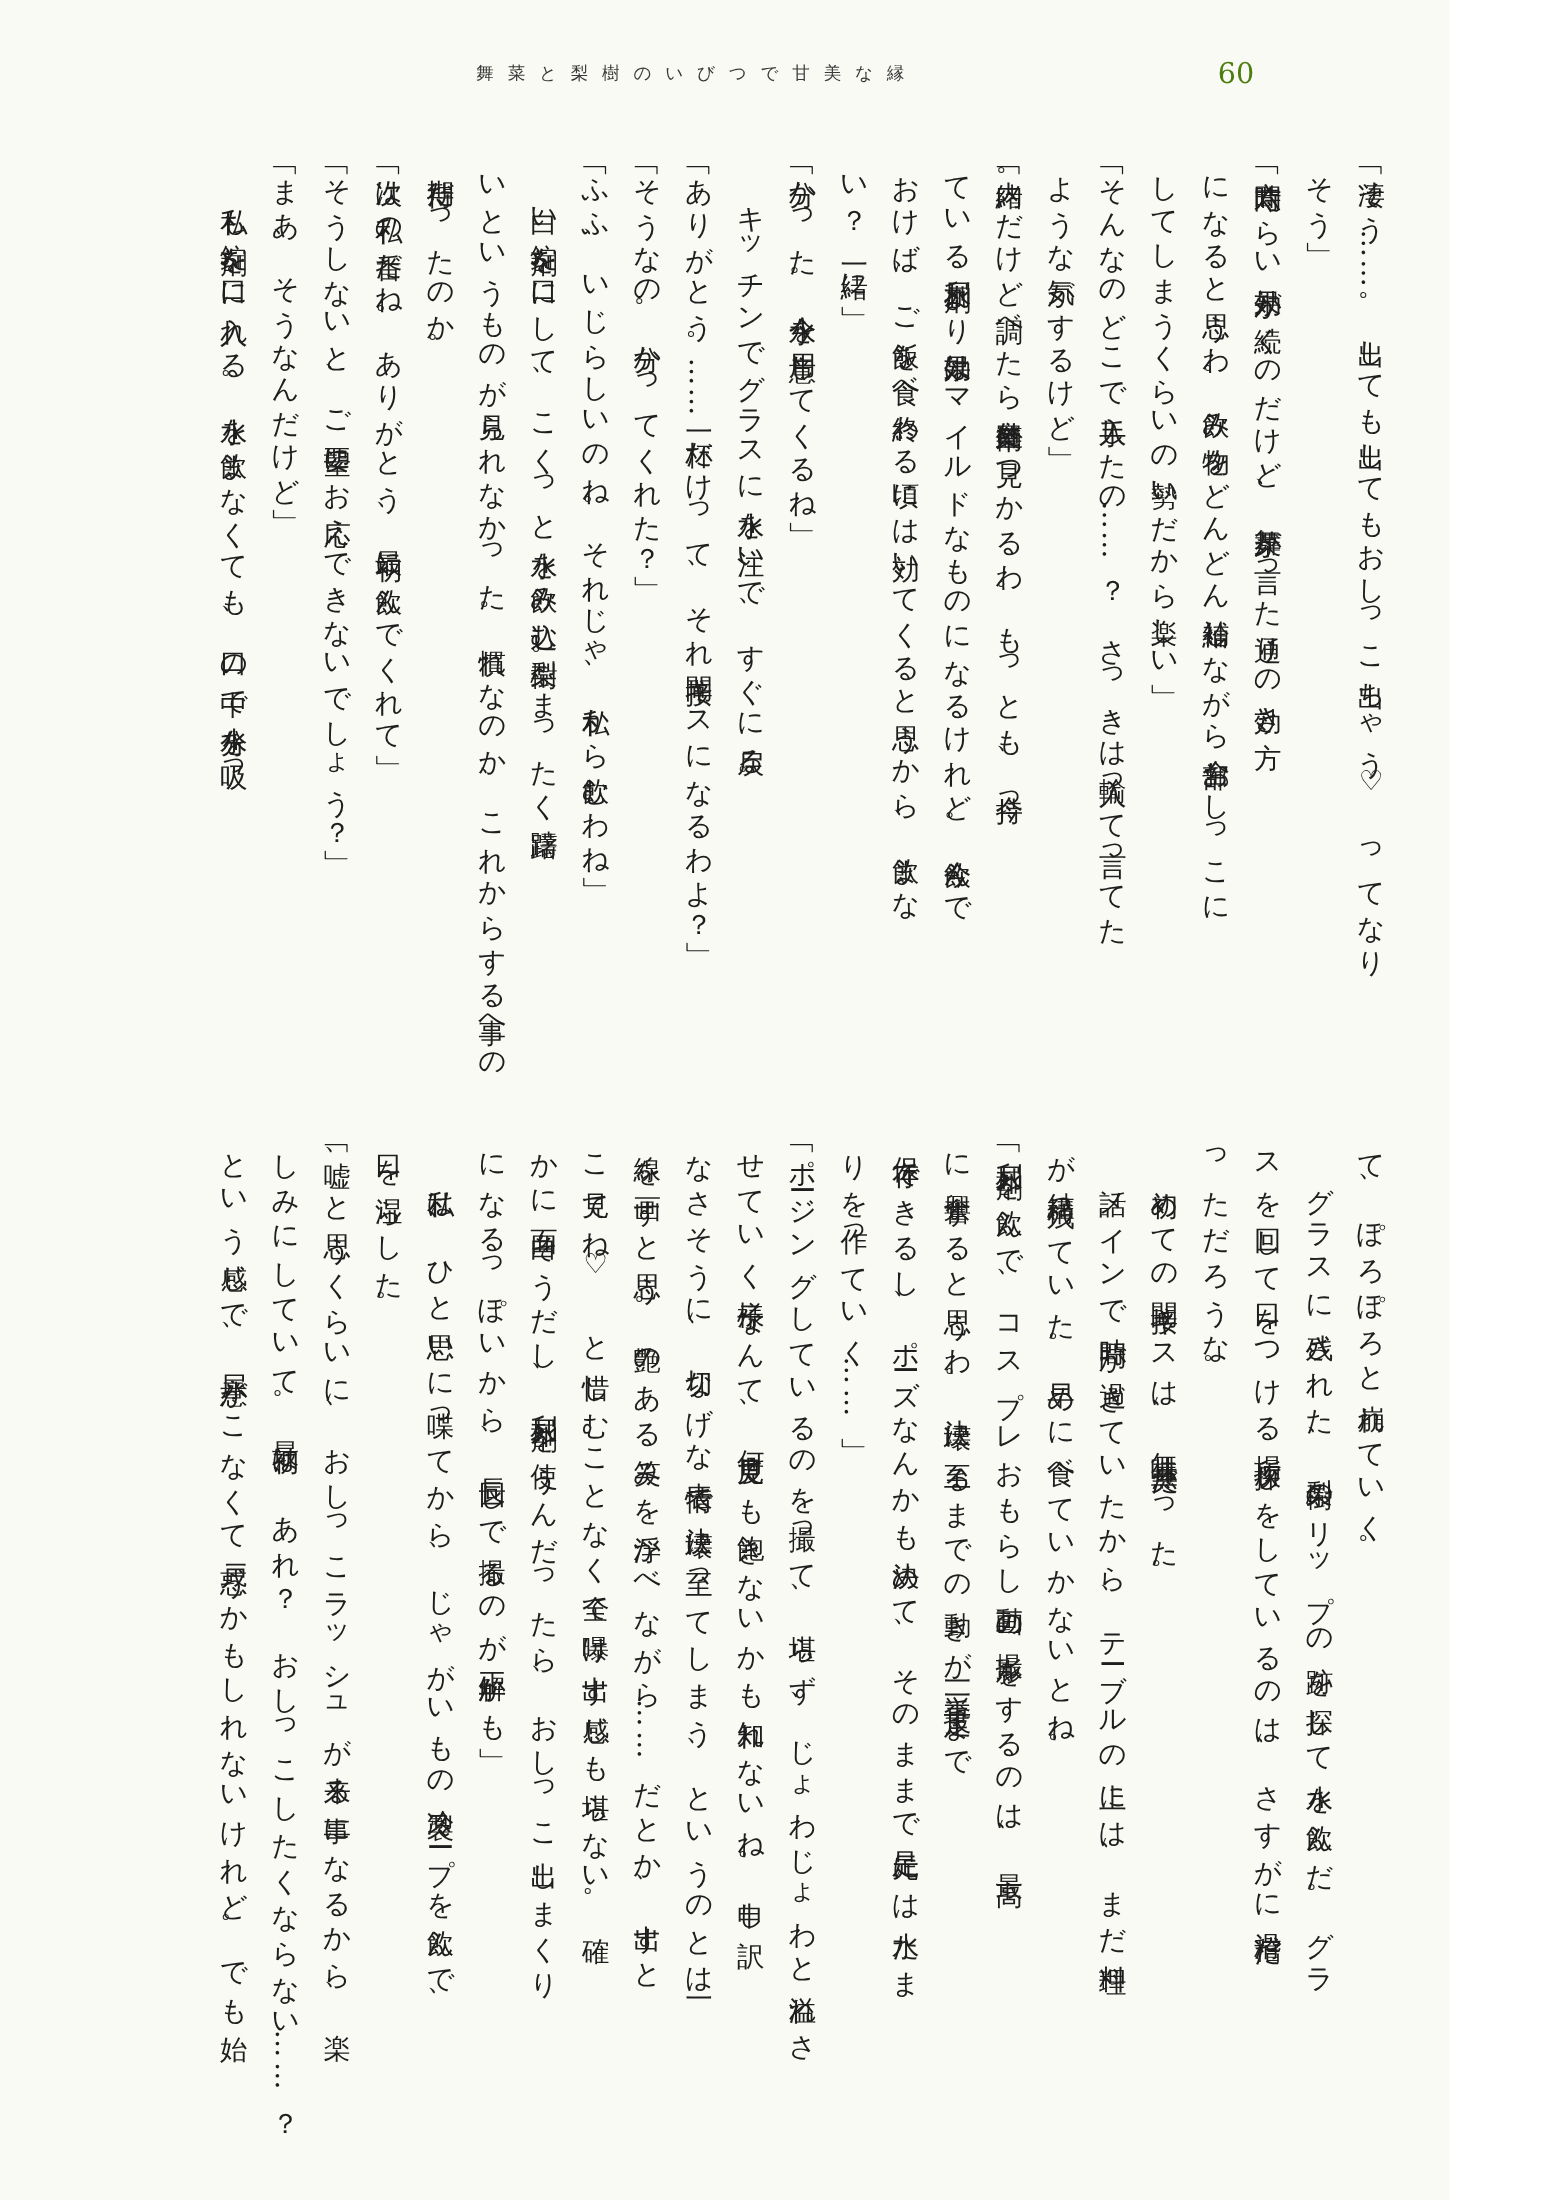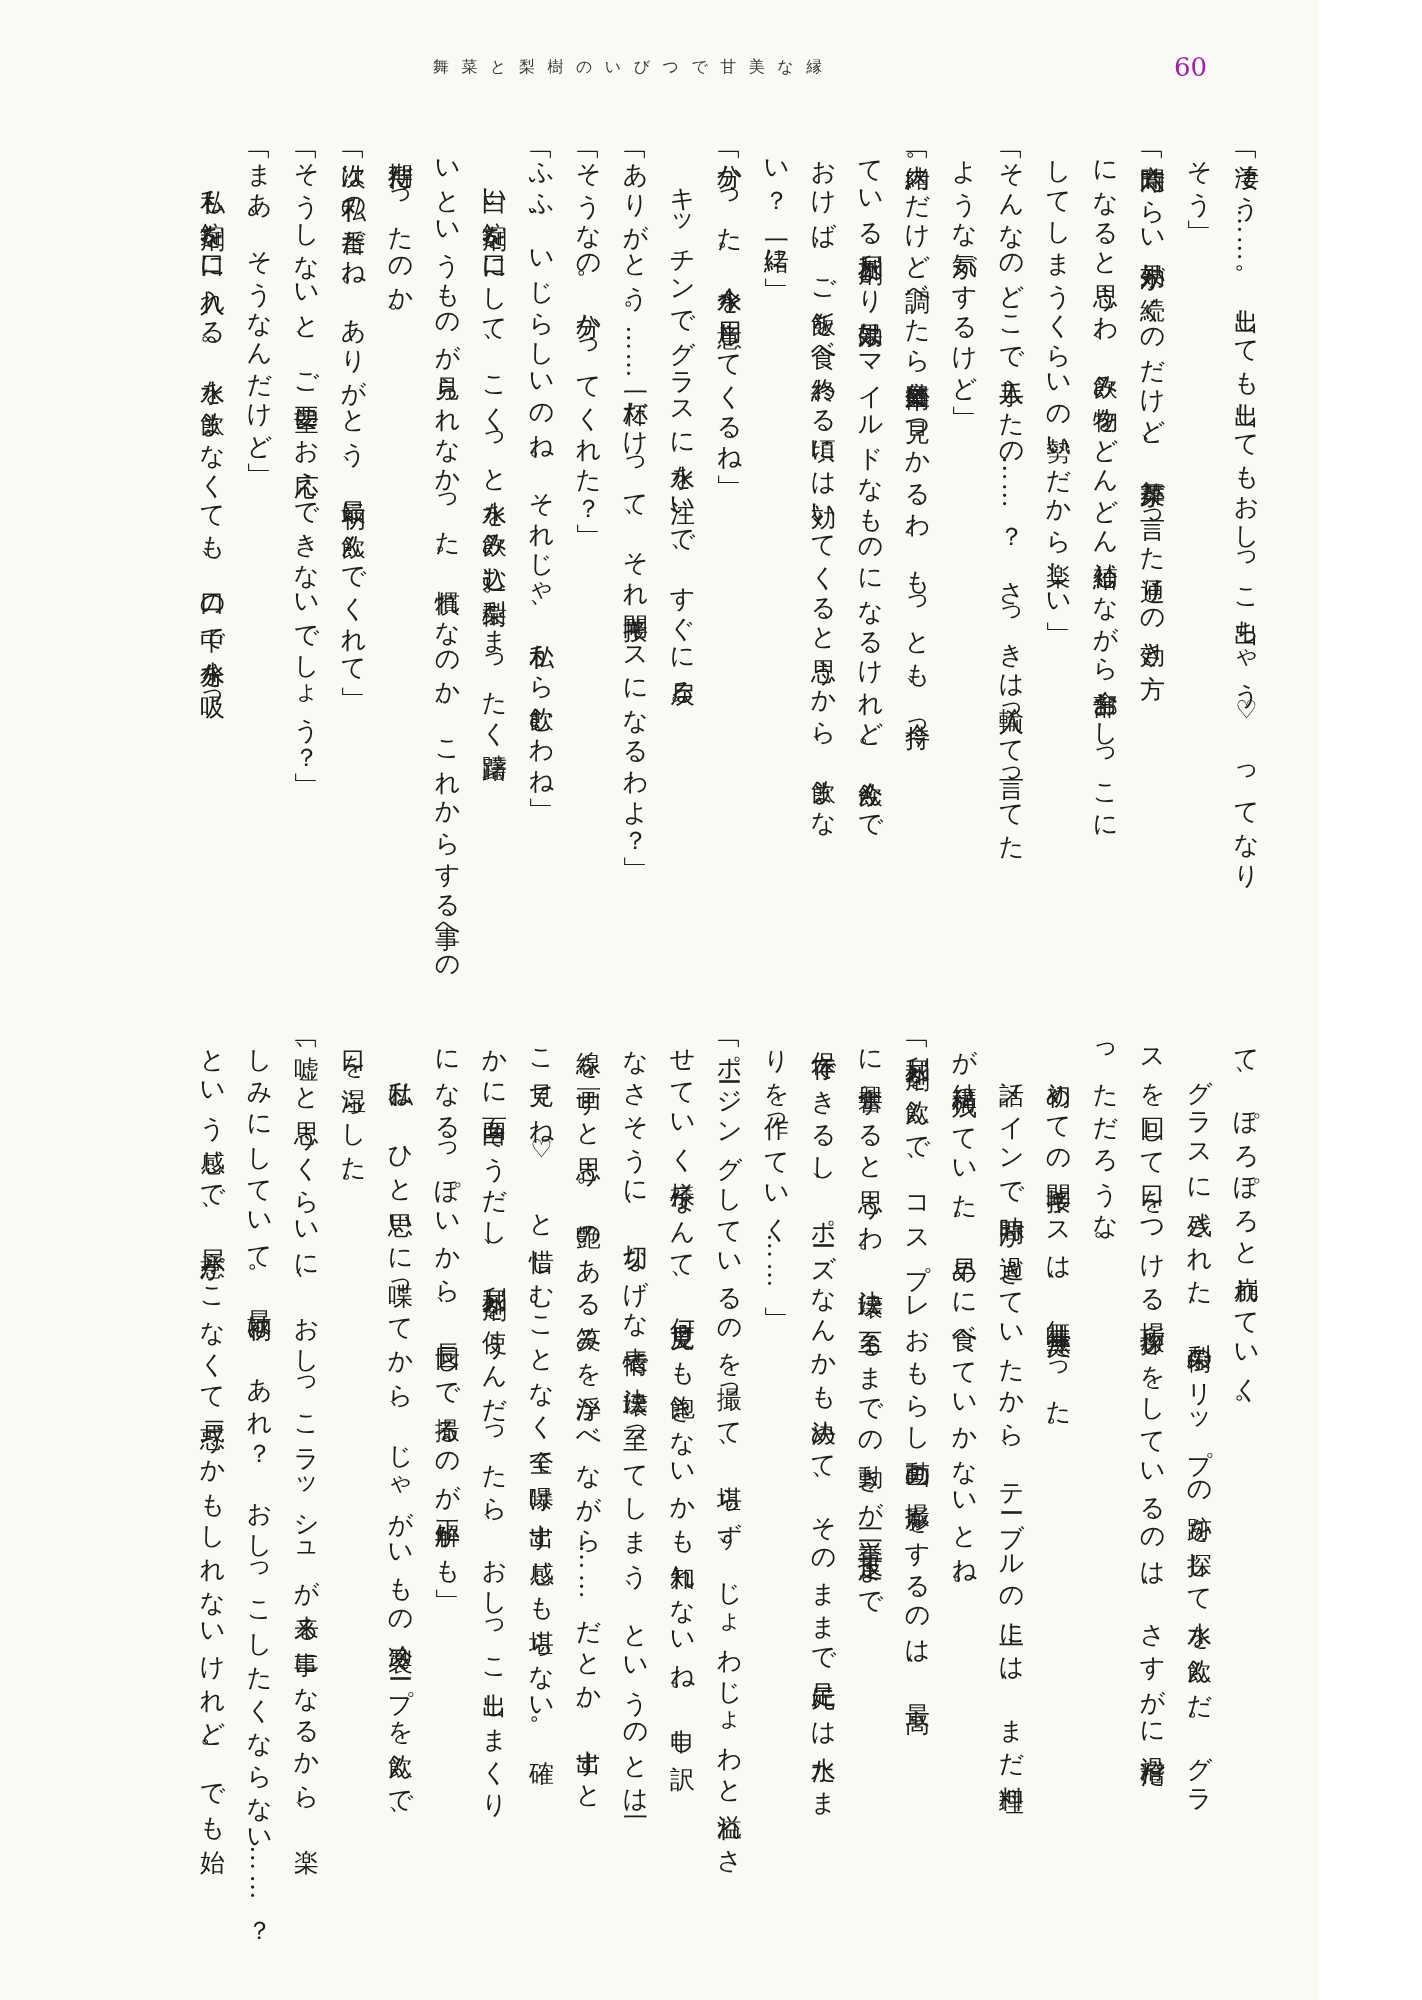--- a/index.html
+++ b/index.html
@@ -20,23 +20,23 @@
     top: 57px;
     left: 433px;
     font-size: 16px;
     letter-spacing: 12.5px;
     color: #3a3a3a;
     white-space: nowrap;
   }
   .page-number {
     position: absolute;
     top: 52px;
-    left: 1174px;
+    left: 1107px;
     font-size: 26px;
-    color: #a21caf;
+    color: #4d7c0f;
   }
   .vblock {
     position: absolute;
     writing-mode: vertical-rl;
     text-orientation: mixed;
     white-space: nowrap;
   }
   .b1 {
     top: 143px;
     left: 184px;

